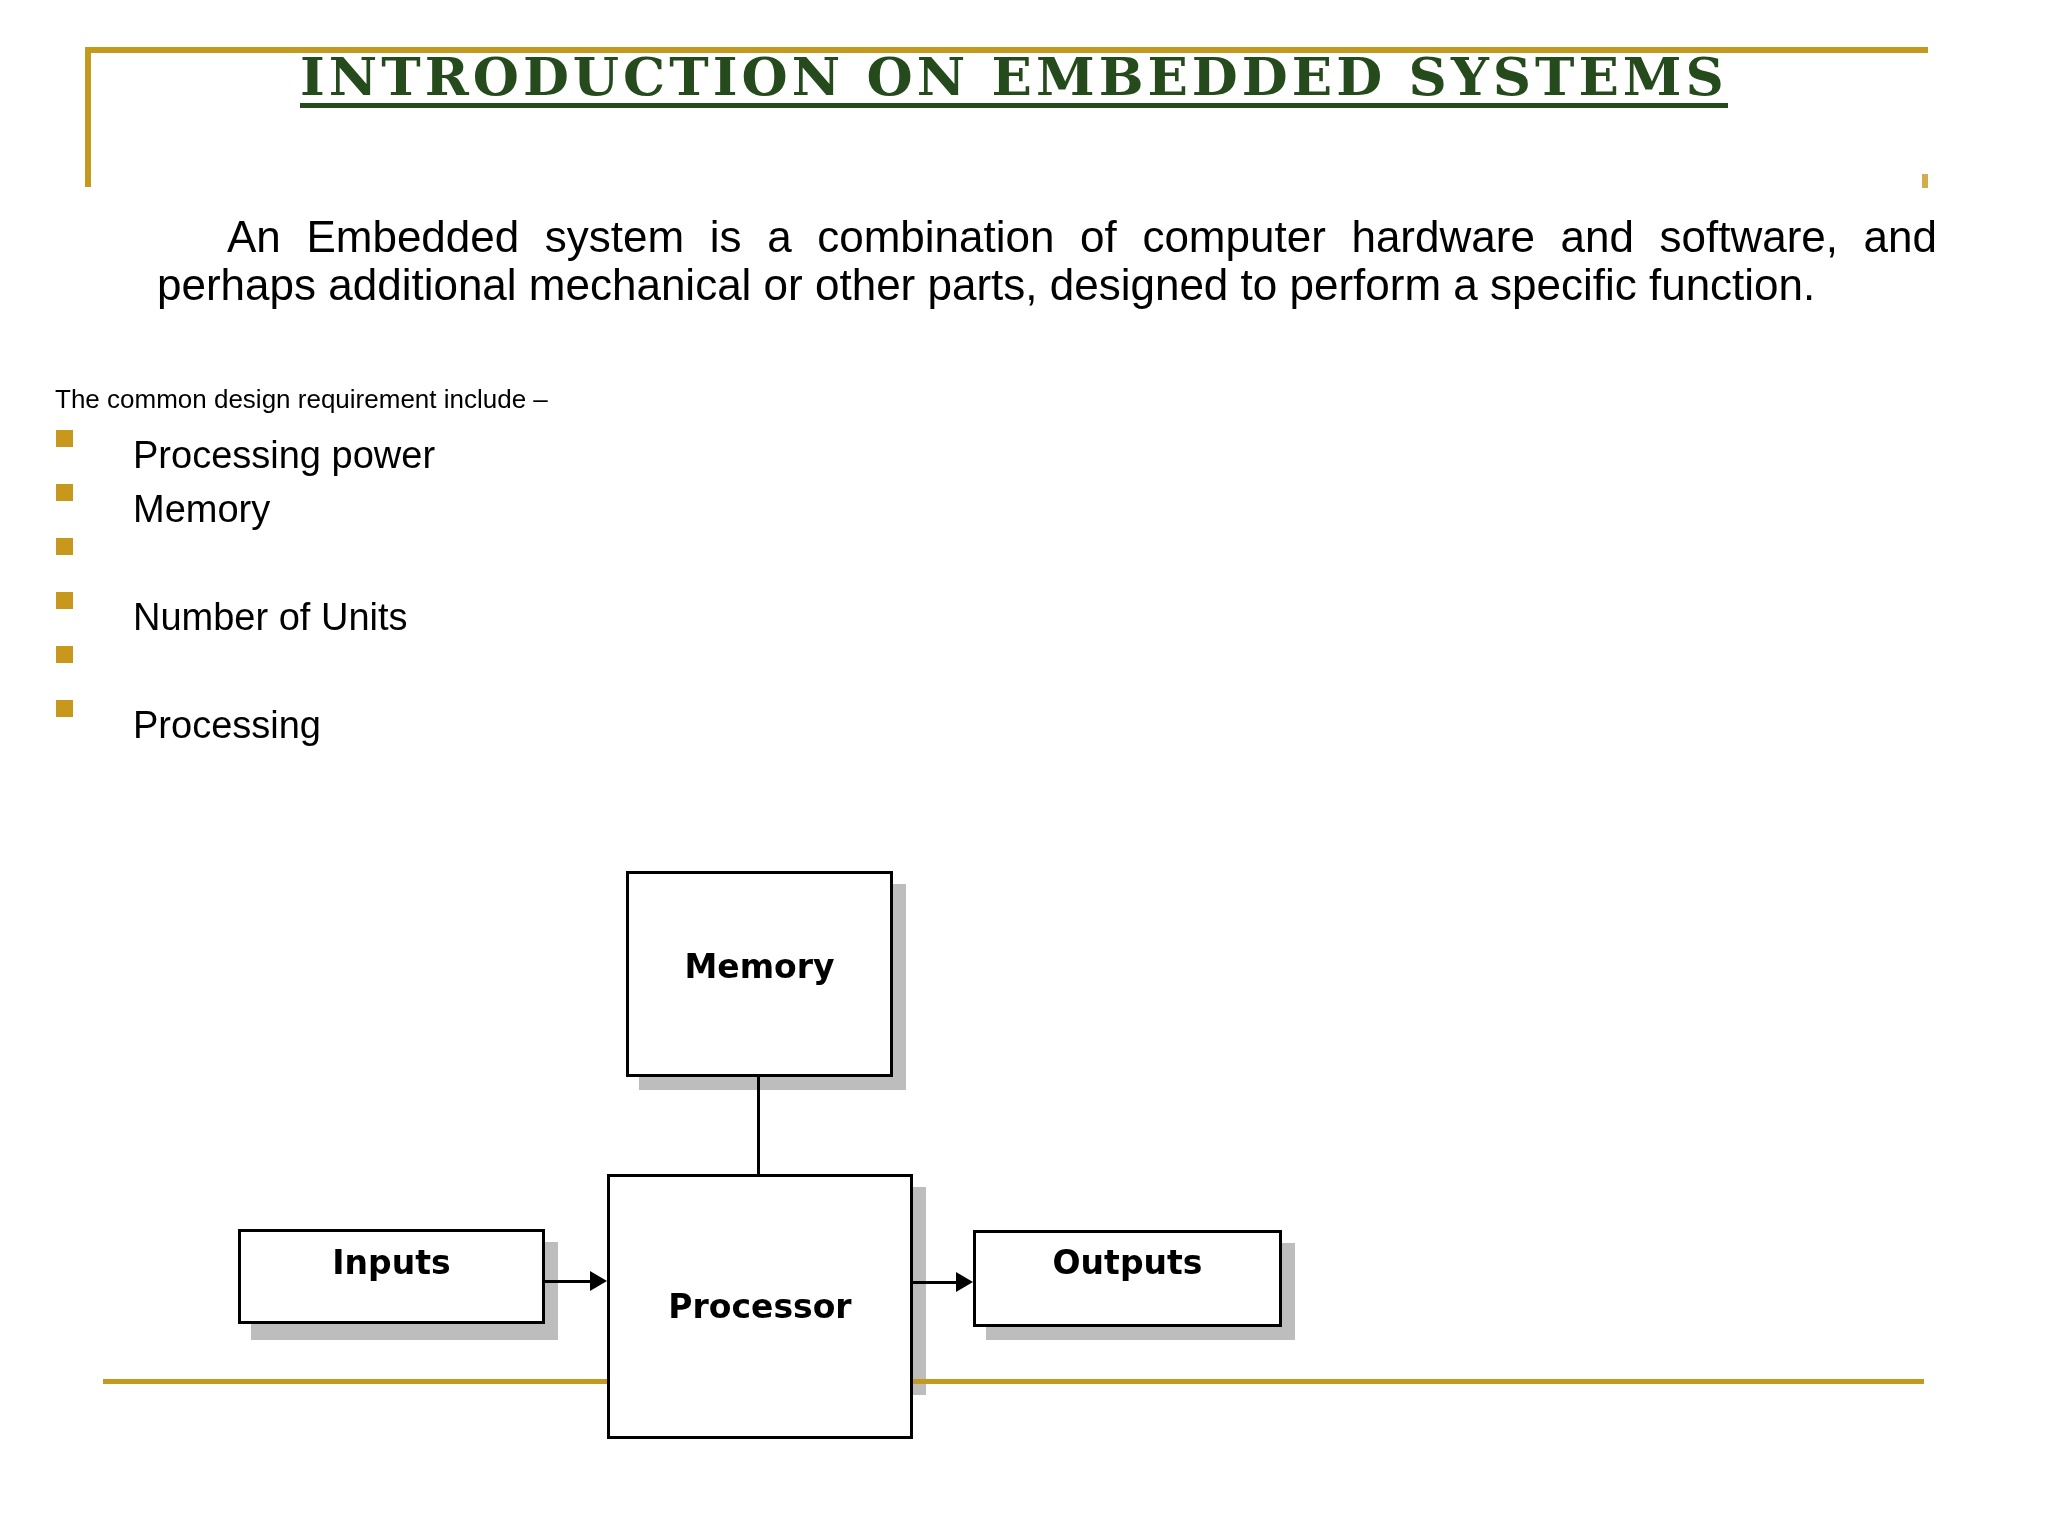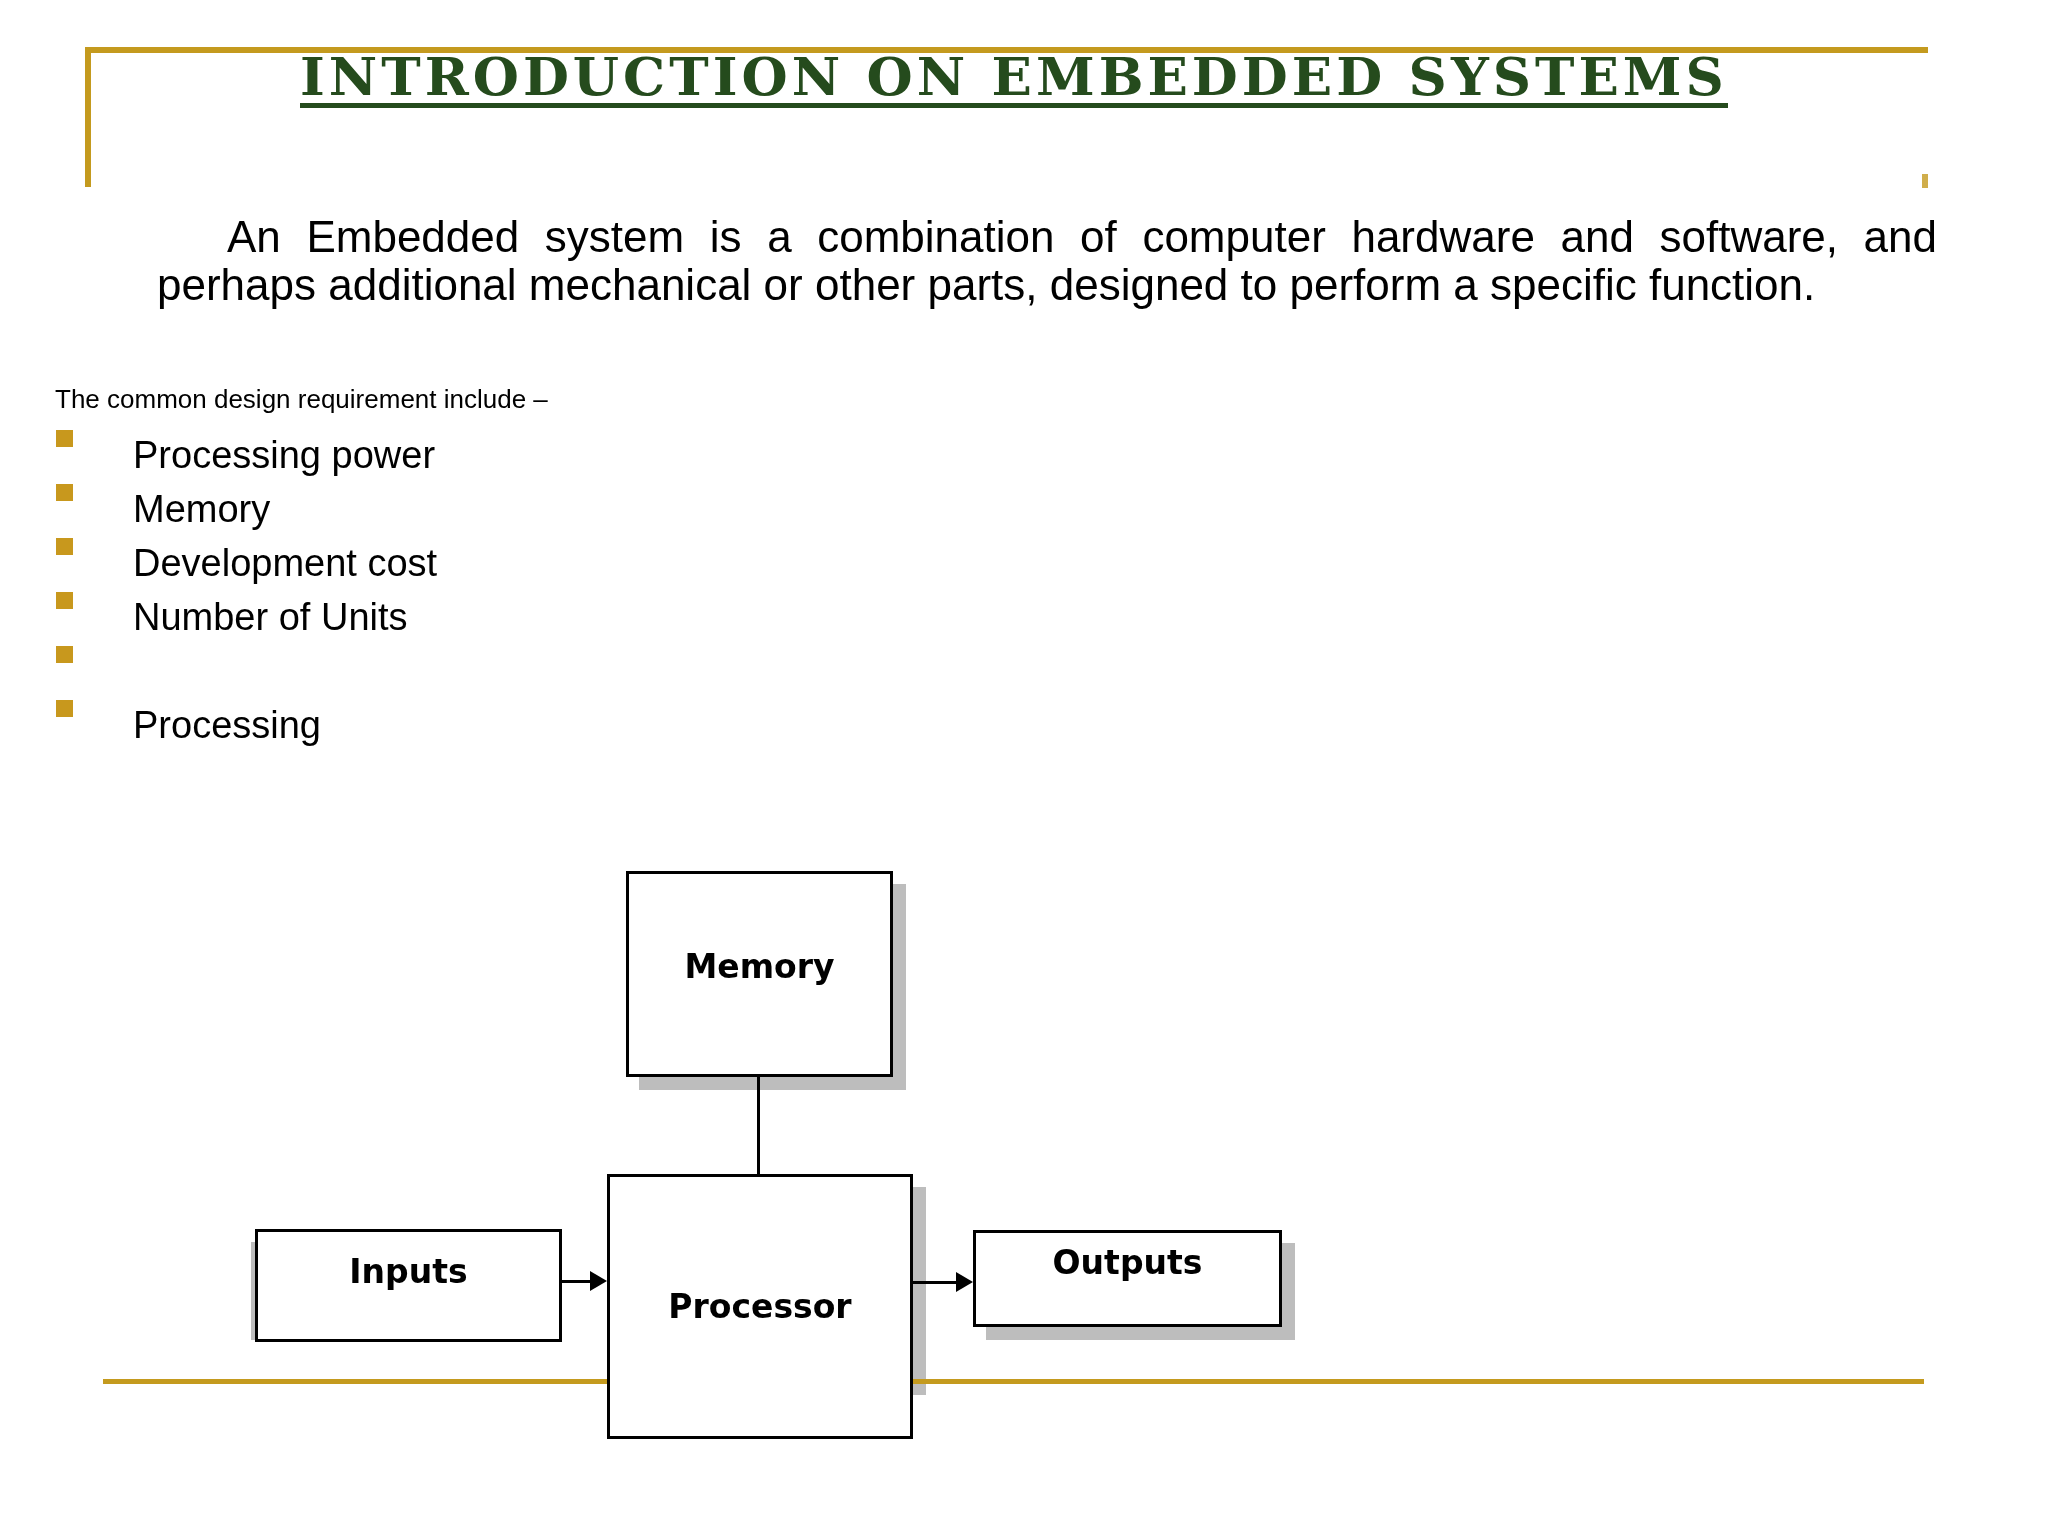--- a/index.html
+++ b/index.html
@@ -43,21 +43,21 @@
   .sh-processor{left:620px;top:1187px;width:306px;height:208px;}
   .sh-inputs{left:251px;top:1242px;width:307px;height:98px;}
   .sh-outputs{left:986px;top:1243px;width:309px;height:97px;}
 
   
   .dbox{background:#fff;border:3px solid #000;z-index:3;
     display:flex;align-items:center;justify-content:center;
     font-family:"DejaVu Sans",sans-serif;font-weight:bold;font-size:33px;}
   .box-memory{left:626px;top:871px;width:267px;height:206px;padding-bottom:16px;}
   .box-processor{left:607px;top:1174px;width:306px;height:265px;}
-  .box-inputs{left:255px;top:1229px;width:307px;height:113px;padding-bottom:28px;}
+  .box-inputs{left:238px;top:1229px;width:307px;height:95px;padding-bottom:28px;}
   .box-outputs{left:973px;top:1230px;width:309px;height:97px;padding-bottom:32px;}
 
   
   .v-connector{left:757px;top:1077px;width:3px;height:97px;background:#000;z-index:3;}
   .h-line{height:3px;background:#000;z-index:3;}
   .line-in{left:545px;top:1280px;width:47px;}
   .line-out{left:913px;top:1281px;width:47px;}
   .arrow-head{width:0;height:0;border-top:10px solid transparent;border-bottom:10px solid transparent;
     border-left:17px solid #000;z-index:3;}
   .head-in{left:590px;top:1271px;}
@@ -83,21 +83,20 @@
     <li>
       <span class="bullet-sq"></span>
       <span>Processing power</span>
     </li>
     <li>
       <span class="bullet-sq"></span>
       <span>Memory</span>
     </li>
     <li>
       <span class="bullet-sq"></span>
-      <span>Development cost</span>
     </li>
     <li>
       <span class="bullet-sq"></span>
       <span>Number of Units</span>
     </li>
     <li>
       <span class="bullet-sq"></span>
     </li>
     <li>
       <span class="bullet-sq"></span>

